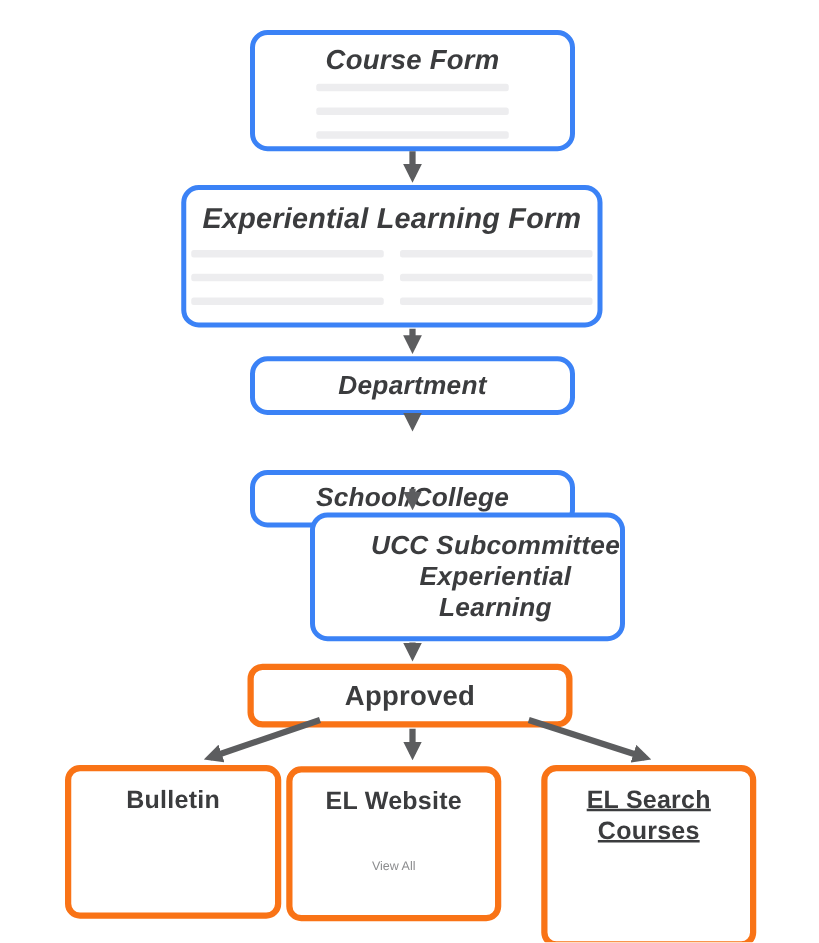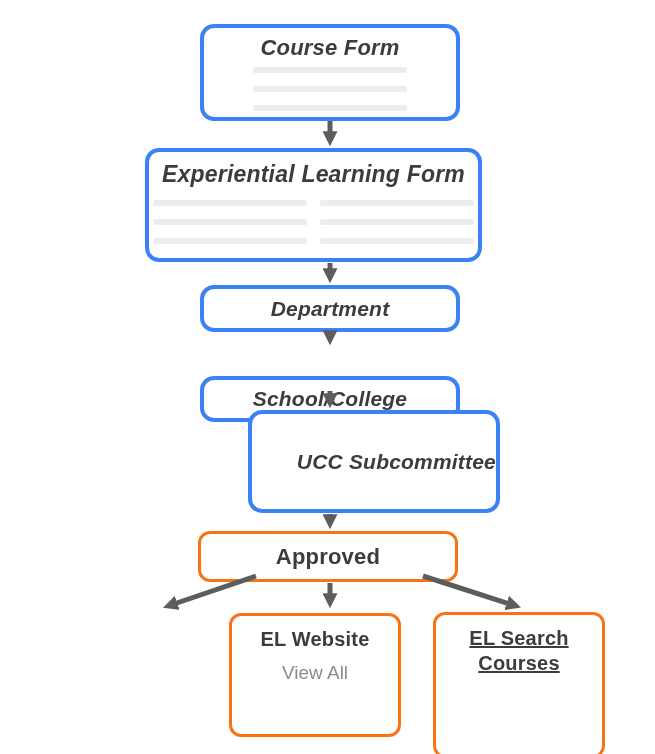--- a/index.html
+++ b/index.html
@@ -13,21 +13,21 @@
     overflow: hidden;
   }
   .box {
     position: absolute;
     background: #ffffff;
     border-radius: 14px;
     text-align: center;
     color: #3b3c3e;
   }
   .green-box { border: 4px solid #3b82f6; font-style: italic; }
-  .light-box { border: 3px solid #f97316; border-radius: 12px; }
+  .light-box { border: 5px solid #f97316; border-radius: 12px; }
   .box-title {
     font-weight: 700;
     color: #3b3c3e;
     letter-spacing: 0.2px;
   }
   
   #box-course   { left: 200px; top: 24px;  width: 260px; height: 97px; }
   #box-course .box-title { margin-top: 7px; font-size: 22px; }
   #box-elf      { left: 145px; top: 148px; width: 337px; height: 114px; }
   #box-elf .box-title { margin-top: 9px; font-size: 23px; }
@@ -42,22 +42,22 @@
   #box-approved { left: 198px; top: 531px; width: 260px; height: 51px;
                   display: flex; align-items: center; justify-content: center; }
   #box-approved .box-title { font-size: 22px; }
   #box-bulletin { left: 52px;  top: 612px; width: 173px; height: 123px; }
   #box-website  { left: 229px; top: 613px; width: 172px; height: 124px; }
   #box-search   { left: 433px; top: 612px; width: 172px; height: 146px; text-decoration: underline; }
   #box-bulletin .box-title, #box-website .box-title, #box-search .box-title {
     margin-top: 11px; font-size: 20px; line-height: 25px;
   }
   .box-subtitle {
-    margin-top: 11px;
-    font-size: 19px;
+    margin-top: 30px;
+    font-size: 10px;
     line-height: 19px;
     color: #8b8c8e;
     font-weight: 400;
   }
   
   .lines {
     position: absolute;
     display: flex;
     flex-direction: column;
     gap: 13px;
@@ -119,27 +119,32 @@
     <div class="box-title">Department</div>
   </div>
 
   <div class="box green-box" id="box-school">
     <div class="box-title">School/College</div>
   </div>
 
   <div class="box green-box" id="box-ucc">
     <div class="box-title">
       <div>UCC Subcommittee</div>
+      <div>Experiential</div>
+      <div>Learning</div>
     </div>
   </div>
 
   <div class="box light-box" id="box-approved">
     <div class="box-title">Approved</div>
   </div>
 
+  <div class="box light-box" id="box-bulletin">
+    <div class="box-title">Bulletin</div>
+  </div>
 
   <div class="box light-box" id="box-website">
     <div class="box-title">EL Website</div>
     <div class="box-subtitle">
       <div>View All</div>
     </div>
   </div>
 
   <div class="box light-box" id="box-search">
     <div class="box-title">

